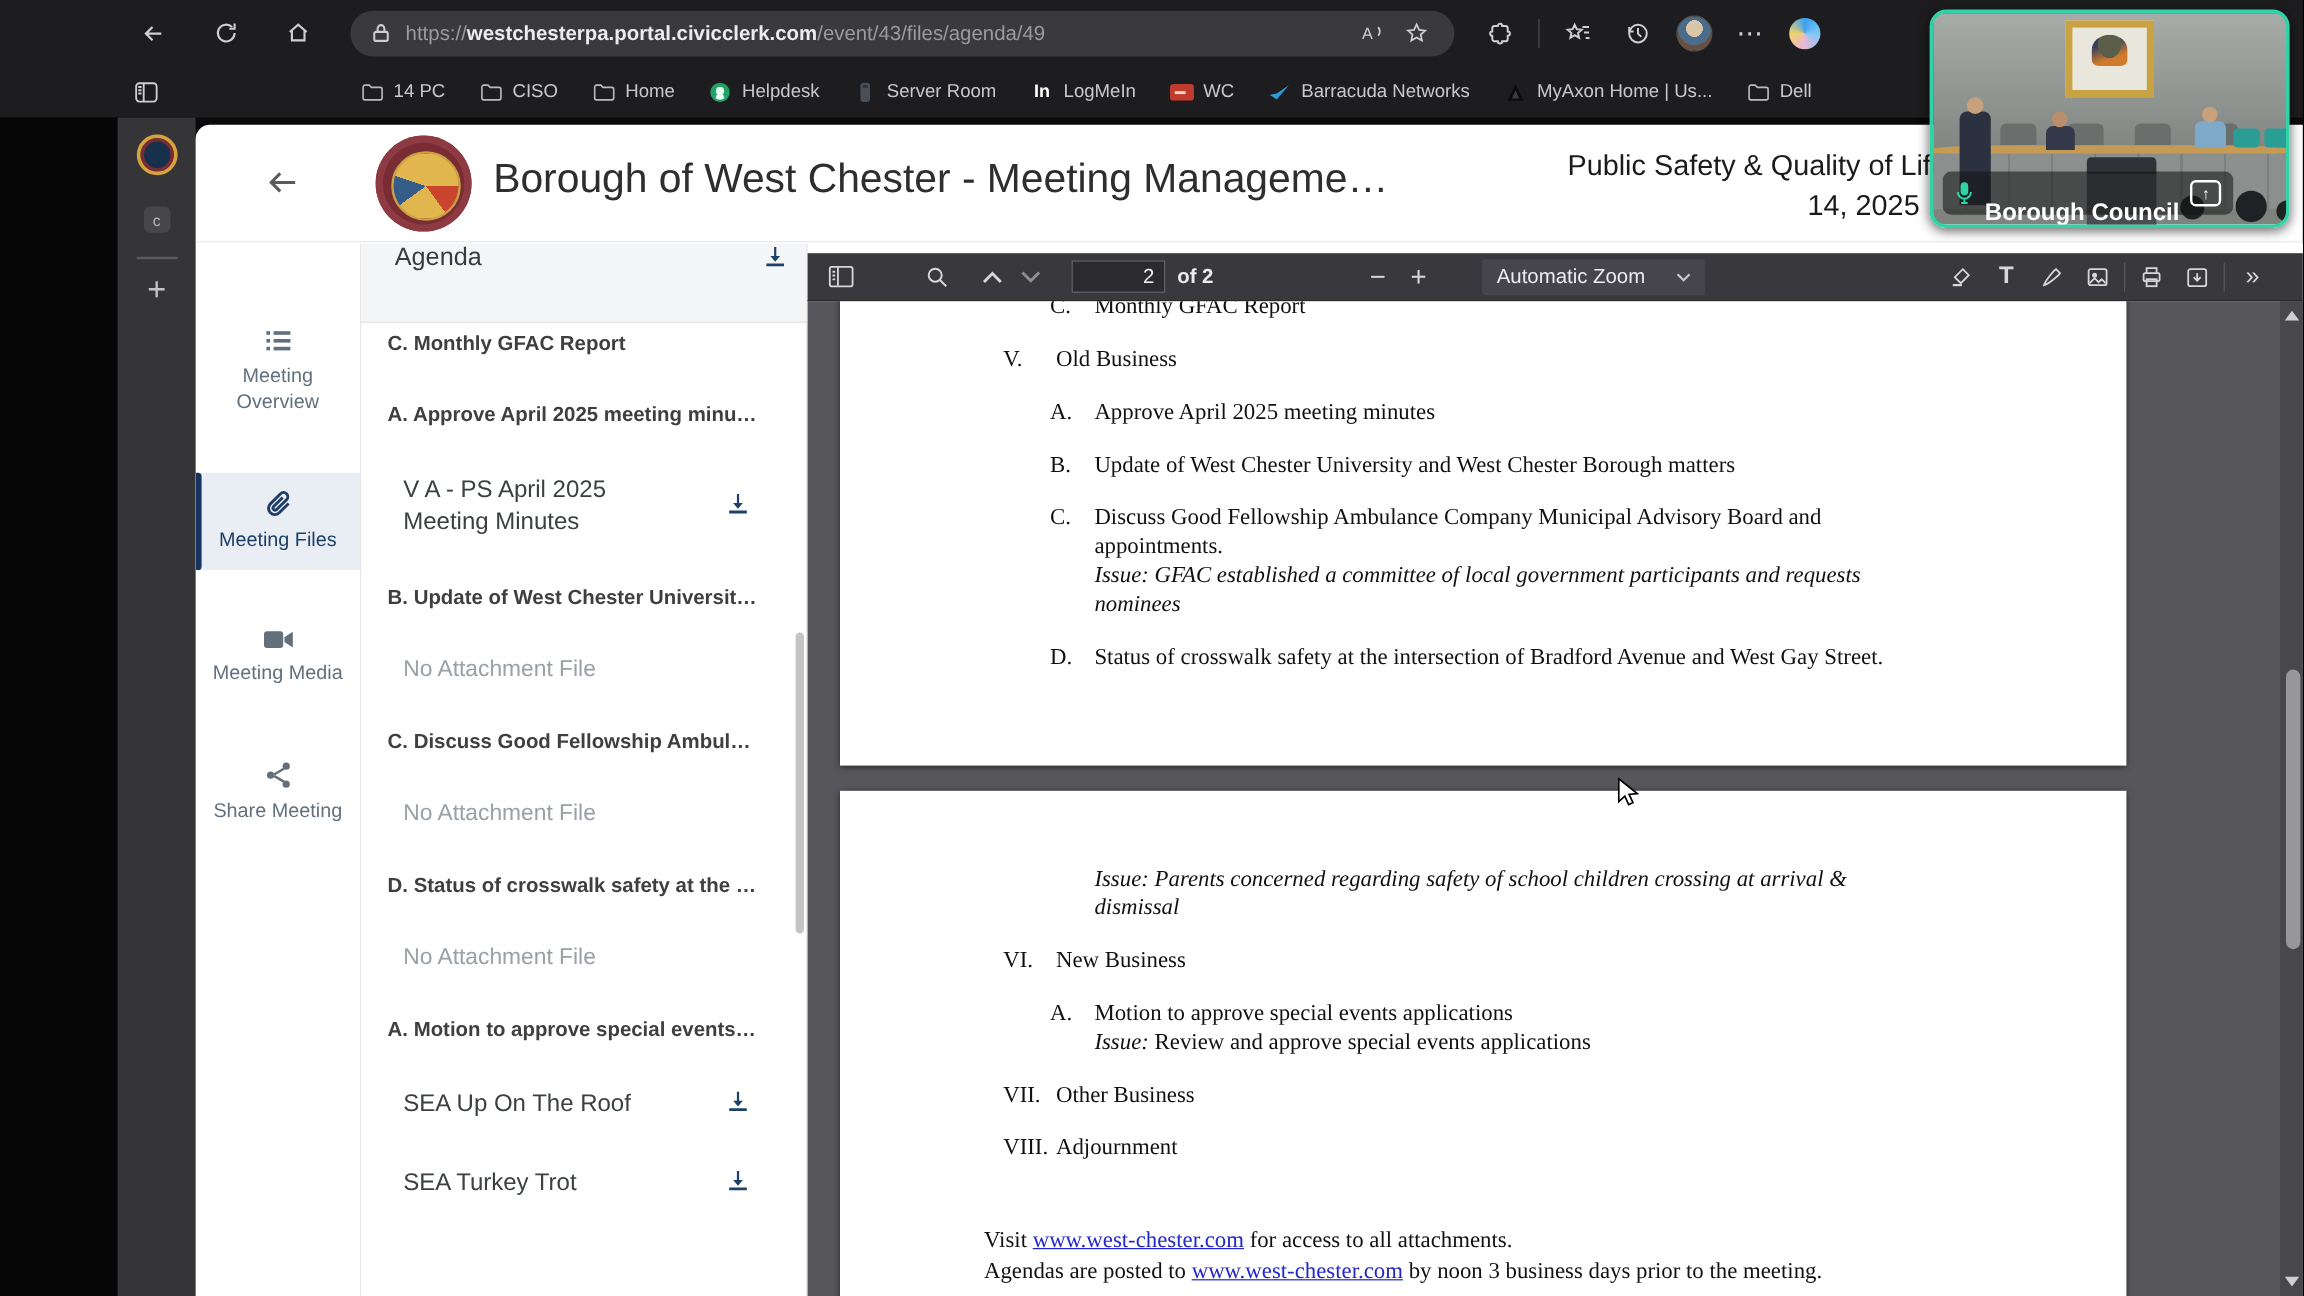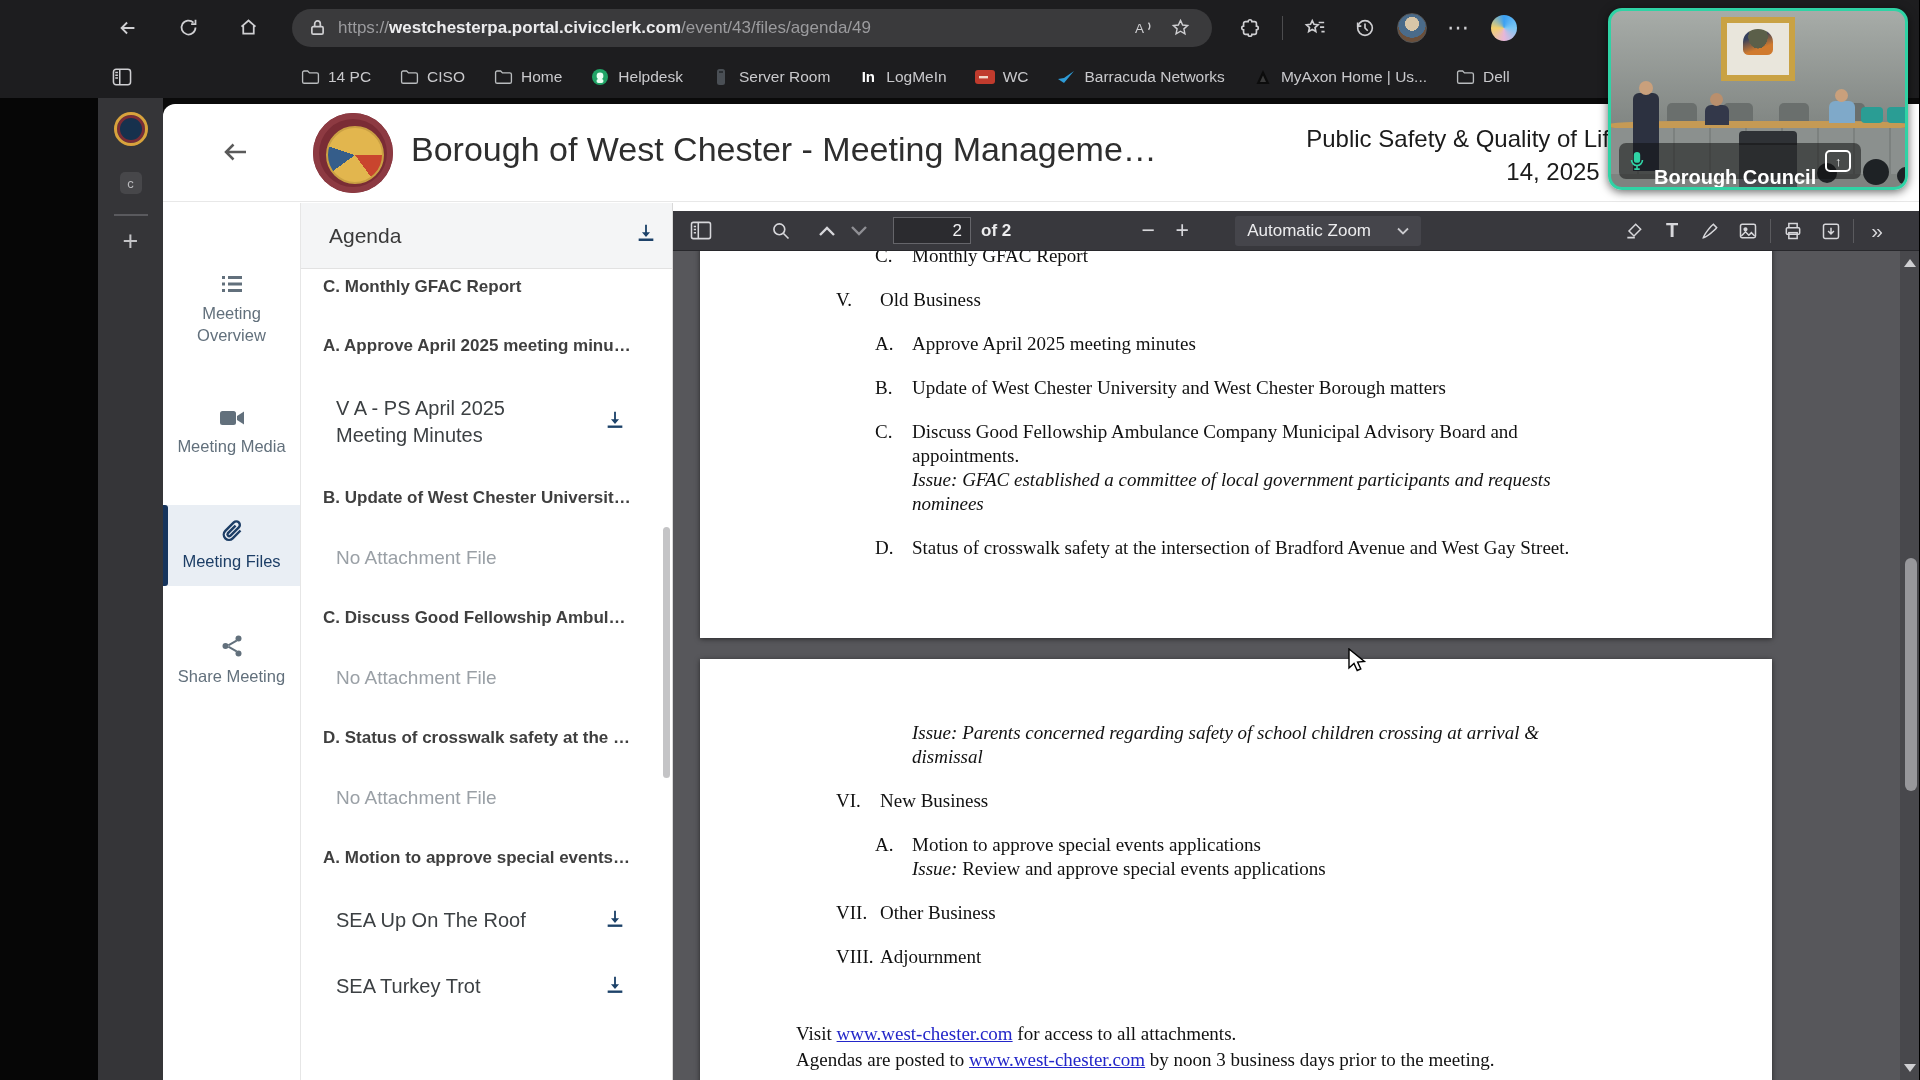--- a/index.html
+++ b/index.html
@@ -46,21 +46,21 @@
 
   
   .nav-col { width:137px; flex:none; padding-top:56px; display:flex; flex-direction:column; align-items:stretch; gap:34px; }
   .nav-item { position:relative; display:flex; flex-direction:column; align-items:center; gap:7px; padding:14px 4px; color:#62707c; font-size:16.5px; line-height:22px; text-align:center; }
   .nav-item svg { display:block; }
   .nav-item.sel { background:#e9eef4; color:#1d3e66; }
   .nav-item.sel::before { content:""; position:absolute; left:0; top:0; bottom:0; width:5px; background:#16345c; border-radius:0 3px 3px 0; }
 
   
   .files-col { position:relative; width:373px; flex:none; border-left:1px solid #e6e6e6; border-right:1px solid #d9d9d9; }
-  .fl-header { height:66px; display:flex; align-items:center; padding:0 15px 0 28px; border-bottom:1px solid #e2e2e2; font-size:21px; color:#3a3a3a; justify-content:space-between; }
+  .fl-header { height:66px; display:flex; padding:0 15px 0 28px; border-bottom:1px solid #e2e2e2; font-size:21px; color:#3a3a3a; justify-content:space-between; }
   .fl-header.first { background:#f4f5f6; }
   .fl-list { position:relative; padding-top:8px; }
   .fl-item { padding:0 38px 0 22px; margin-bottom:39px; font-size:17px; font-weight:700; color:#3f3f3f; white-space:nowrap; overflow:hidden; text-overflow:ellipsis; }
   .fl-none { padding-left:35px; margin-bottom:39px; font-size:19px; color:#9aa0a6; }
   .fl-att { display:flex; align-items:center; justify-content:space-between; padding:0 46px 0 35px; margin-bottom:39px; }
   .fl-att .lbl { font-size:20px; color:#3c4043; line-height:27px; max-width:245px; }
   .dlico { flex:none; }
   .fl-scroll { position:absolute; right:2px; top:324px; width:7px; height:251px; background:#c4c4c6; border-radius:4px; }
 
   
@@ -79,21 +79,21 @@
   .page { position:absolute; left:27px; width:1072px; background:#fff; box-shadow:0 1px 5px rgba(0,0,0,.55); overflow:hidden; }
   .page1 { top:-5px; height:392px; }
   .page2 { top:408px; height:700px; }
 
   .pdoc { font-family:"Liberation Serif", serif; font-size:19px; color:#111; }
   .pl { display:flex; margin-bottom:20px; line-height:24px; }
   .pl .pnum { flex:none; }
   .pl.roman { padding-left:136px; } .pl.roman .pnum { width:44px; }
   .pl.letter { padding-left:175px; } .pl.letter .pnum { width:37px; }
   .pl.cont { padding-left:212px; }
-  .pl.footer { padding-left:96px; margin-bottom:1px; line-height:25px; }
+  .pl.footer { padding-left:120px; margin-bottom:1px; line-height:25px; }
   .pl.footer-gap { margin-top:52px; }
   .pl.clip { margin-top:-4px; }
   .pl .it { font-style:italic; }
   .pl .lnk { color:#2326c9; text-decoration:underline; }
   .pg1-pad { padding-top:2px; } .pg2-pad { padding-top:62px; }
 
   .pdf-sb-track { position:absolute; right:0; top:48px; width:20px; bottom:0; background:#48484c; }
   .pdf-sb-thumb { position:absolute; right:3px; top:307px; width:12px; height:233px; background:#97979b; border-radius:6px; }
   .sb-arrow { position:absolute; right:4px; width:0; height:0; border-left:6px solid transparent; border-right:6px solid transparent; }
   .sb-up { top:8px; border-bottom:8px solid #cfcfd2; }
@@ -319,36 +319,36 @@
                 <rect x="3" y="3" width="3" height="3"></rect>
                 <rect x="9" y="3" width="14" height="3"></rect>
                 <rect x="3" y="9.5" width="3" height="3"></rect>
                 <rect x="9" y="9.5" width="14" height="3"></rect>
                 <rect x="3" y="16" width="3" height="3"></rect>
                 <rect x="9" y="16" width="14" height="3"></rect>
               </svg>
             </span>
             <span>Meeting Overview</span>
           </div>
+          <div class="nav-item sel">
+            <span>
+              <svg width="24" height="24" viewBox="0 0 24 24" fill="none" stroke="#1d3e66" stroke-width="2.4">
+                <path d="M20.5 11.5l-7.8 7.8a5.2 5.2 0 0 1-7.4-7.4l8.5-8.5a3.5 3.5 0 0 1 5 5l-8.5 8.4a1.8 1.8 0 0 1-2.5-2.5l7.8-7.7"></path>
+              </svg>
+            </span>
+            <span>Meeting Files</span>
+          </div>
           <div class="nav-item">
             <span>
               <svg width="26" height="20" viewBox="0 0 26 20" fill="#62707c">
                 <rect x="1" y="3" width="16" height="14" rx="2.5"></rect>
                 <path d="M18 8l7-4.5v13L18 12z"></path>
               </svg>
             </span>
             <span>Meeting Media</span>
-          </div>
-          <div class="nav-item sel">
-            <span>
-              <svg width="24" height="24" viewBox="0 0 24 24" fill="none" stroke="#1d3e66" stroke-width="2.4">
-                <path d="M20.5 11.5l-7.8 7.8a5.2 5.2 0 0 1-7.4-7.4l8.5-8.5a3.5 3.5 0 0 1 5 5l-8.5 8.4a1.8 1.8 0 0 1-2.5-2.5l7.8-7.7"></path>
-              </svg>
-            </span>
-            <span>Meeting Files</span>
           </div>
           <div class="nav-item">
             <span>
               <svg width="24" height="24" viewBox="0 0 24 24" fill="#62707c">
                 <circle cx="18.5" cy="4.5" r="3"></circle>
                 <circle cx="5.5" cy="12" r="3"></circle>
                 <circle cx="18.5" cy="19.5" r="3"></circle>
                 <path d="M7.8 10.6l8.3-4.8 1 1.7-8.3 4.8zM7.8 13.4l8.3 4.8 1-1.7-8.3-4.8z"></path>
               </svg>
             </span>

